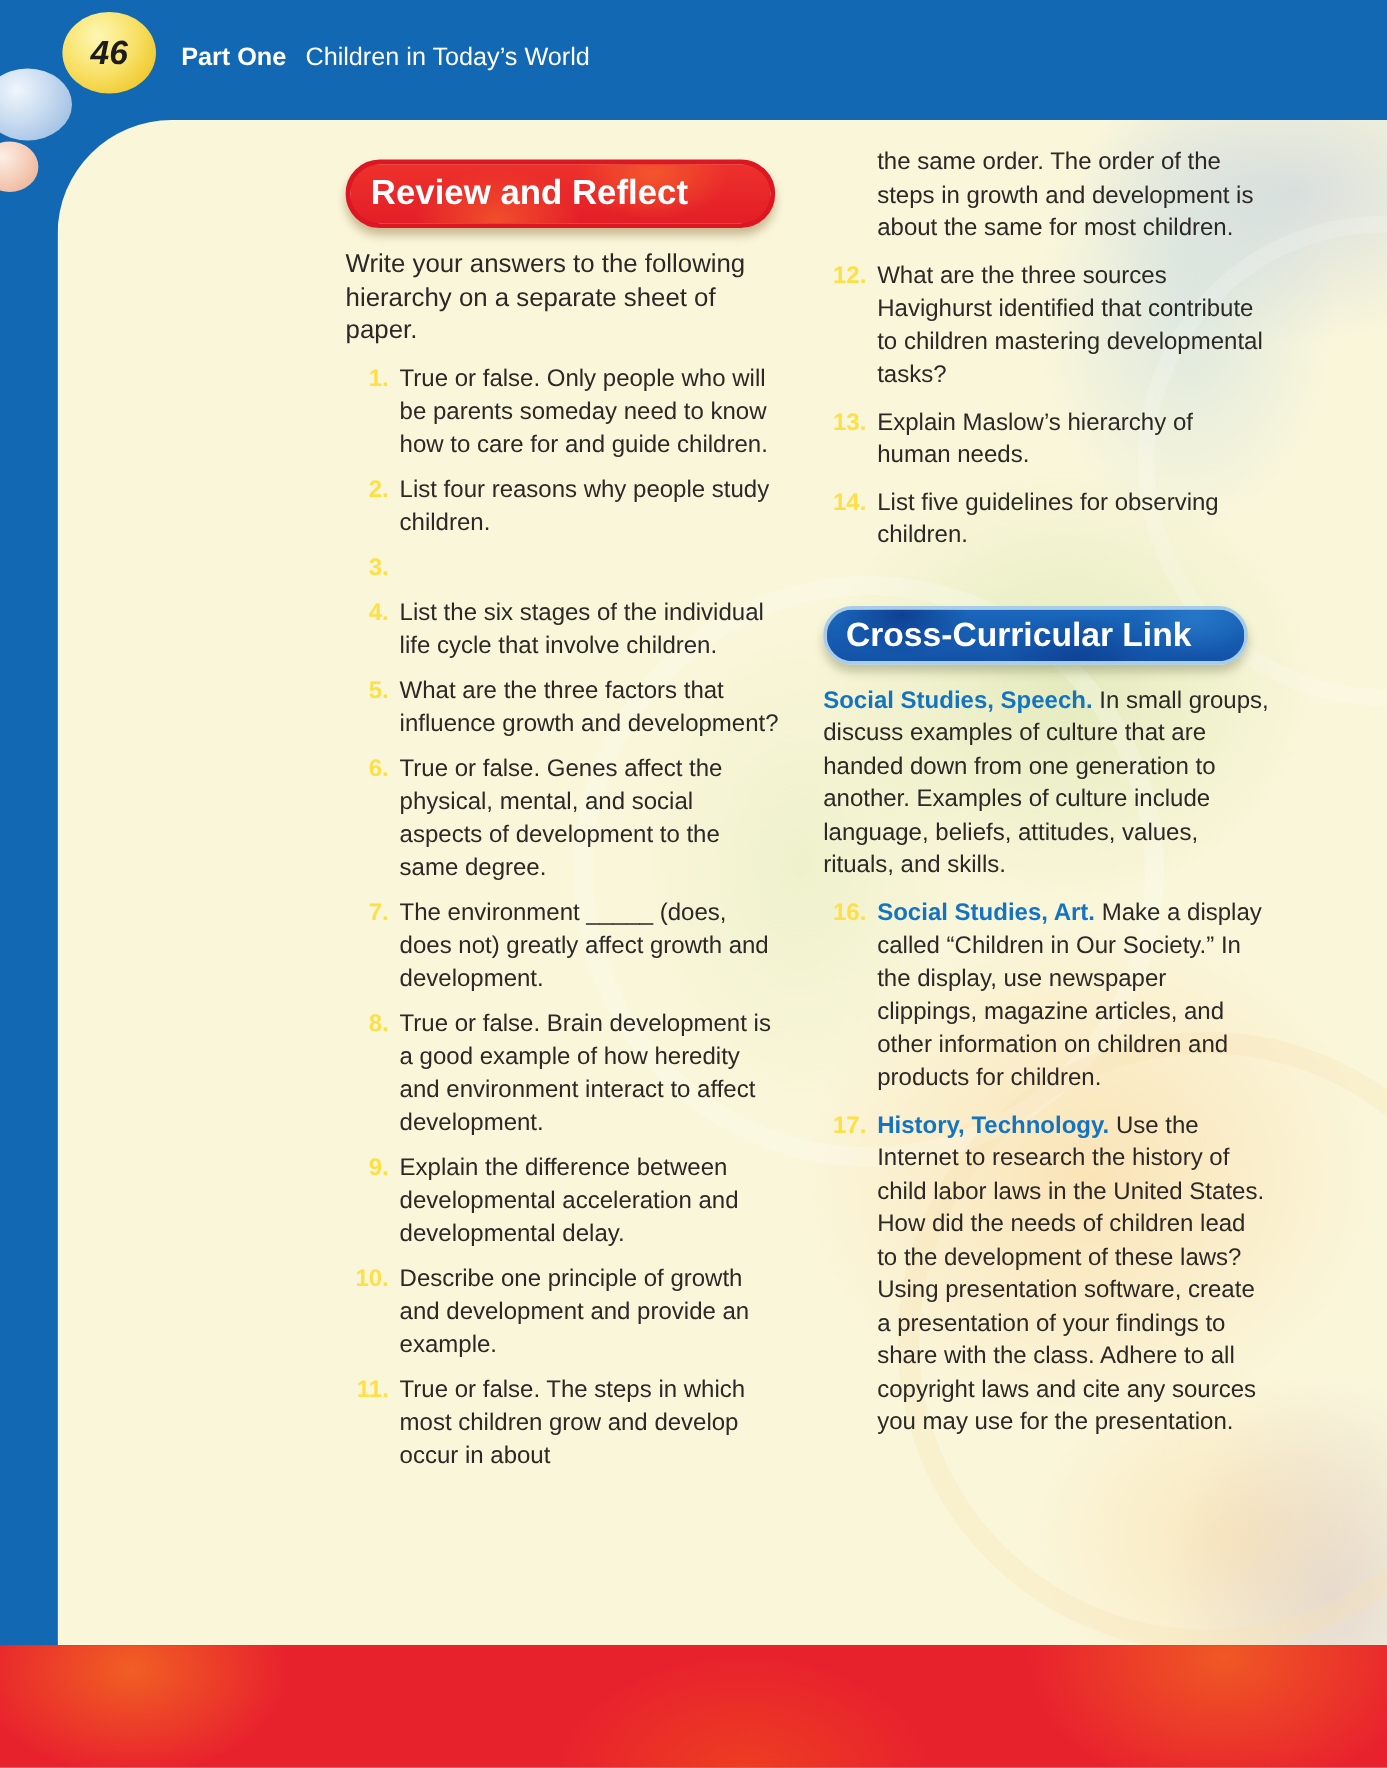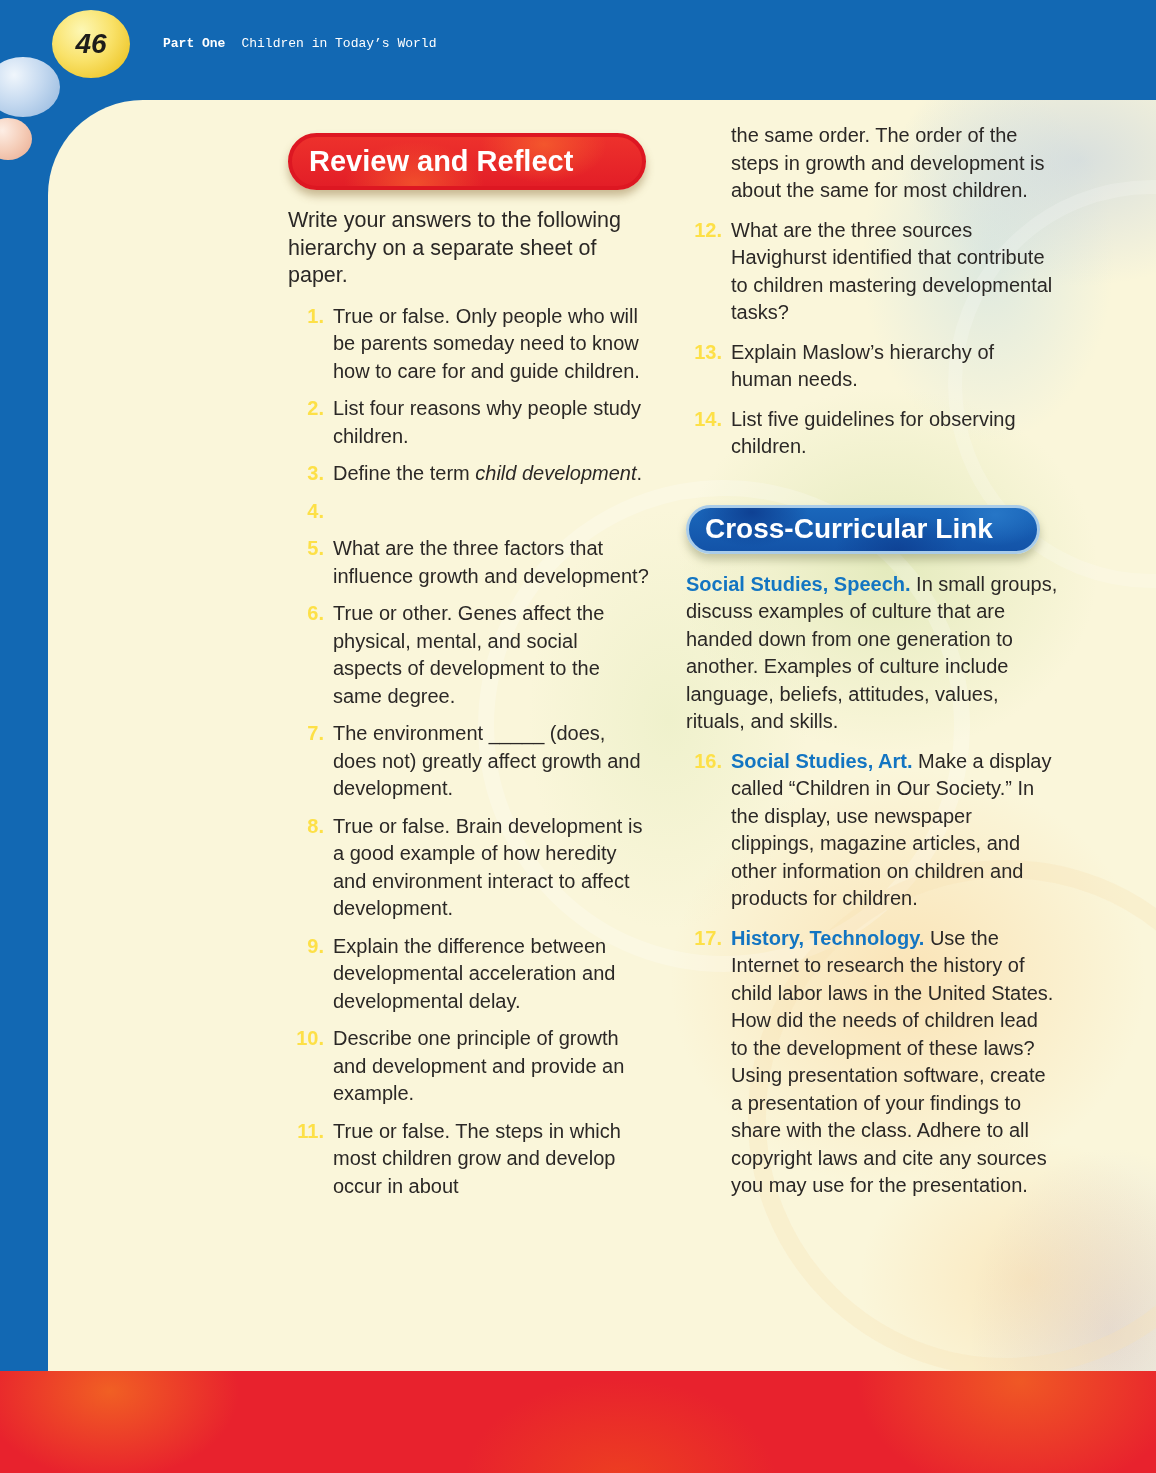--- a/index.html
+++ b/index.html
@@ -10,21 +10,21 @@
     color:#2b2826;
   }
   
   .header-band{position:absolute;left:0;top:0;width:1156px;height:100px;background:#1268b3;}
   .page-badge{
     position:absolute;left:52px;top:10px;width:78px;height:68px;border-radius:50%;
     background:radial-gradient(circle at 38% 30%, #fdf7b4 0%, #f9e26a 45%, #eec72b 82%, #e2b51f 100%);
     display:flex;align-items:center;justify-content:center;
     font-weight:bold;font-size:28px;color:#1d1c1a;z-index:5;font-style:italic;
   }
-  .header-title{position:absolute;left:163px;top:36px;color:#ffffff;font-size:13px;z-index:5;white-space:nowrap;font-family:Liberation Mono, monospace;}
+  .header-title{position:absolute;left:151px;top:36px;color:#ffffff;font-size:21px;z-index:5;white-space:nowrap;}
   .header-title .part-label{font-weight:bold;margin-right:16px;}
   .sphere-blue{
     position:absolute;left:-14px;top:57px;width:74px;height:60px;border-radius:50%;z-index:6;
     background:radial-gradient(circle at 38% 30%, #f0f6fc 0%, #c6daf0 45%, #8fb4dc 100%);
   }
   .sphere-pink{
     position:absolute;left:-16px;top:118px;width:48px;height:42px;border-radius:50%;z-index:6;
     background:radial-gradient(circle at 38% 30%, #fdeee5 0%, #f5cdb8 50%, #e8a98e 100%);
   }
   
@@ -116,32 +116,32 @@
     <li class="q">
       <span class="qnum">1.</span>
       <span class="qtext">True or false. Only people who will be parents someday need to know how to care for and guide children.</span>
     </li>
     <li class="q">
       <span class="qnum">2.</span>
       <span class="qtext">List four reasons why people study children.</span>
     </li>
     <li class="q">
       <span class="qnum">3.</span>
-      <span class="qtext"><span>Define the term </span><em>child development</em><span>.</span></span>
     </li>
     <li class="q">
       <span class="qnum">4.</span>
+      <span class="qtext">List the six stages of the individual life cycle that involve children.</span>
     </li>
     <li class="q">
       <span class="qnum">5.</span>
       <span class="qtext">What are the three factors that influence growth and development?</span>
     </li>
     <li class="q">
       <span class="qnum">6.</span>
-      <span class="qtext">True or other. Genes affect the physical, mental, and social aspects of development to the same degree.</span>
+      <span class="qtext">True or false. Genes affect the physical, mental, and social aspects of development to the same degree.</span>
     </li>
     <li class="q">
       <span class="qnum">7.</span>
       <span class="qtext">The environment _____ (does, does not) greatly affect growth and development.</span>
     </li>
     <li class="q">
       <span class="qnum">8.</span>
       <span class="qtext">True or false. Brain development is a good example of how heredity and environment interact to affect development.</span>
     </li>
     <li class="q">

